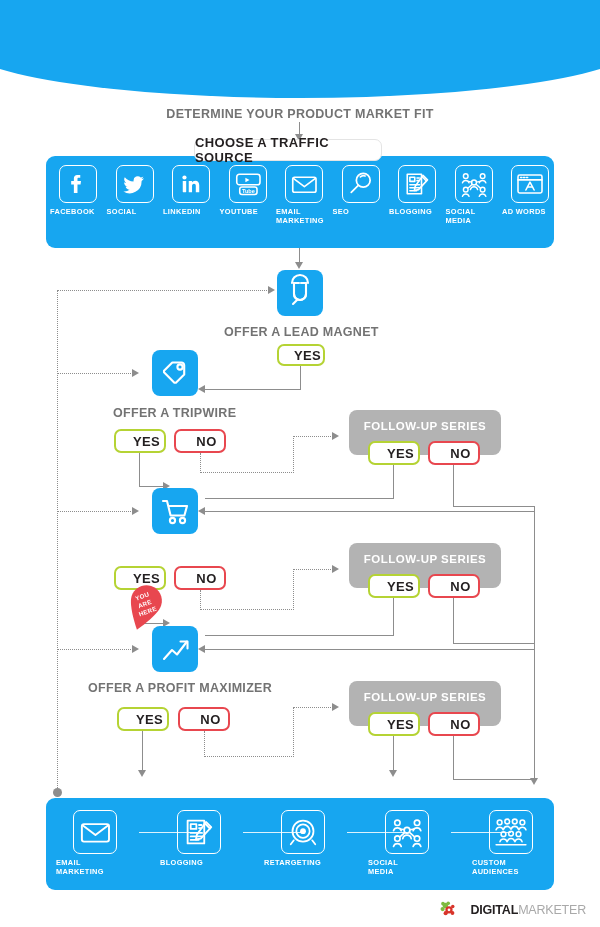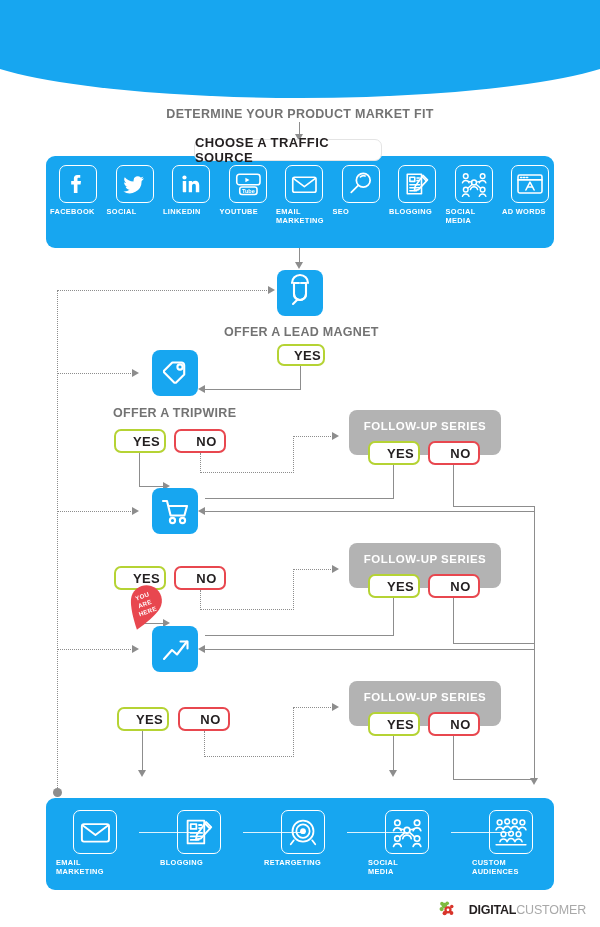--- a/index.html
+++ b/index.html
@@ -333,20 +333,21 @@
     <svg viewBox="0 0 46 46">
         <g fill="none" stroke="#fff" stroke-width="2.1" stroke-linecap="round" stroke-linejoin="round">
       <path d="M12 33 l8-9 5 4.5 10-13"></path>
       <path d="M28.5 15.5 H35.5 V22.5"></path>
     </g>
       </svg>
   </div>
   <div class="ln h" style="left:205px;top:649px;width:330px;"></div>
   <div class="arw left" style="left:198px;top:645px;"></div>
 
+  <div class="step-title" style="left:88px;top:681px;">OFFER A PROFIT MAXIMIZER</div>
   <div class="chip yes" style="left:117px;top:707px;width:52px;height:24px;">YES</div>
   <div class="chip no" style="left:178px;top:707px;width:52px;height:24px;">NO</div>
 
   <div class="ln v" style="left:142px;top:731px;height:42px;"></div>
   <div class="arw down" style="left:138px;top:770px;"></div>
 
   <div class="dot v" style="left:204px;top:731px;height:26px;"></div>
   <div class="dot h" style="left:204px;top:756px;width:90px;"></div>
   <div class="dot v" style="left:293px;top:707px;height:50px;"></div>
   <div class="dot h" style="left:293px;top:707px;width:40px;"></div>
@@ -465,16 +466,16 @@
       </g>
       <g fill="#d8342a">
         <circle cx="12.6" cy="12.4" r="4.6"></circle>
         <circle cx="8.4" cy="16.6" r="2.6"></circle>
           <circle cx="17" cy="16.4" r="2.4"></circle>
         <circle cx="17.4" cy="8.2" r="2.2"></circle>
       </g>
       <circle cx="12.6" cy="12.4" r="1.7" fill="#fff"></circle>
     </svg>
     <span class="f-name f-dark" style="margin-left:12px;">DIGITAL</span>
-    <span class="f-name f-gray">CUSTOMER</span>
+    <span class="f-name f-gray">MARKETER</span>
   </div>
 
 </div>
 
 </body></html>

